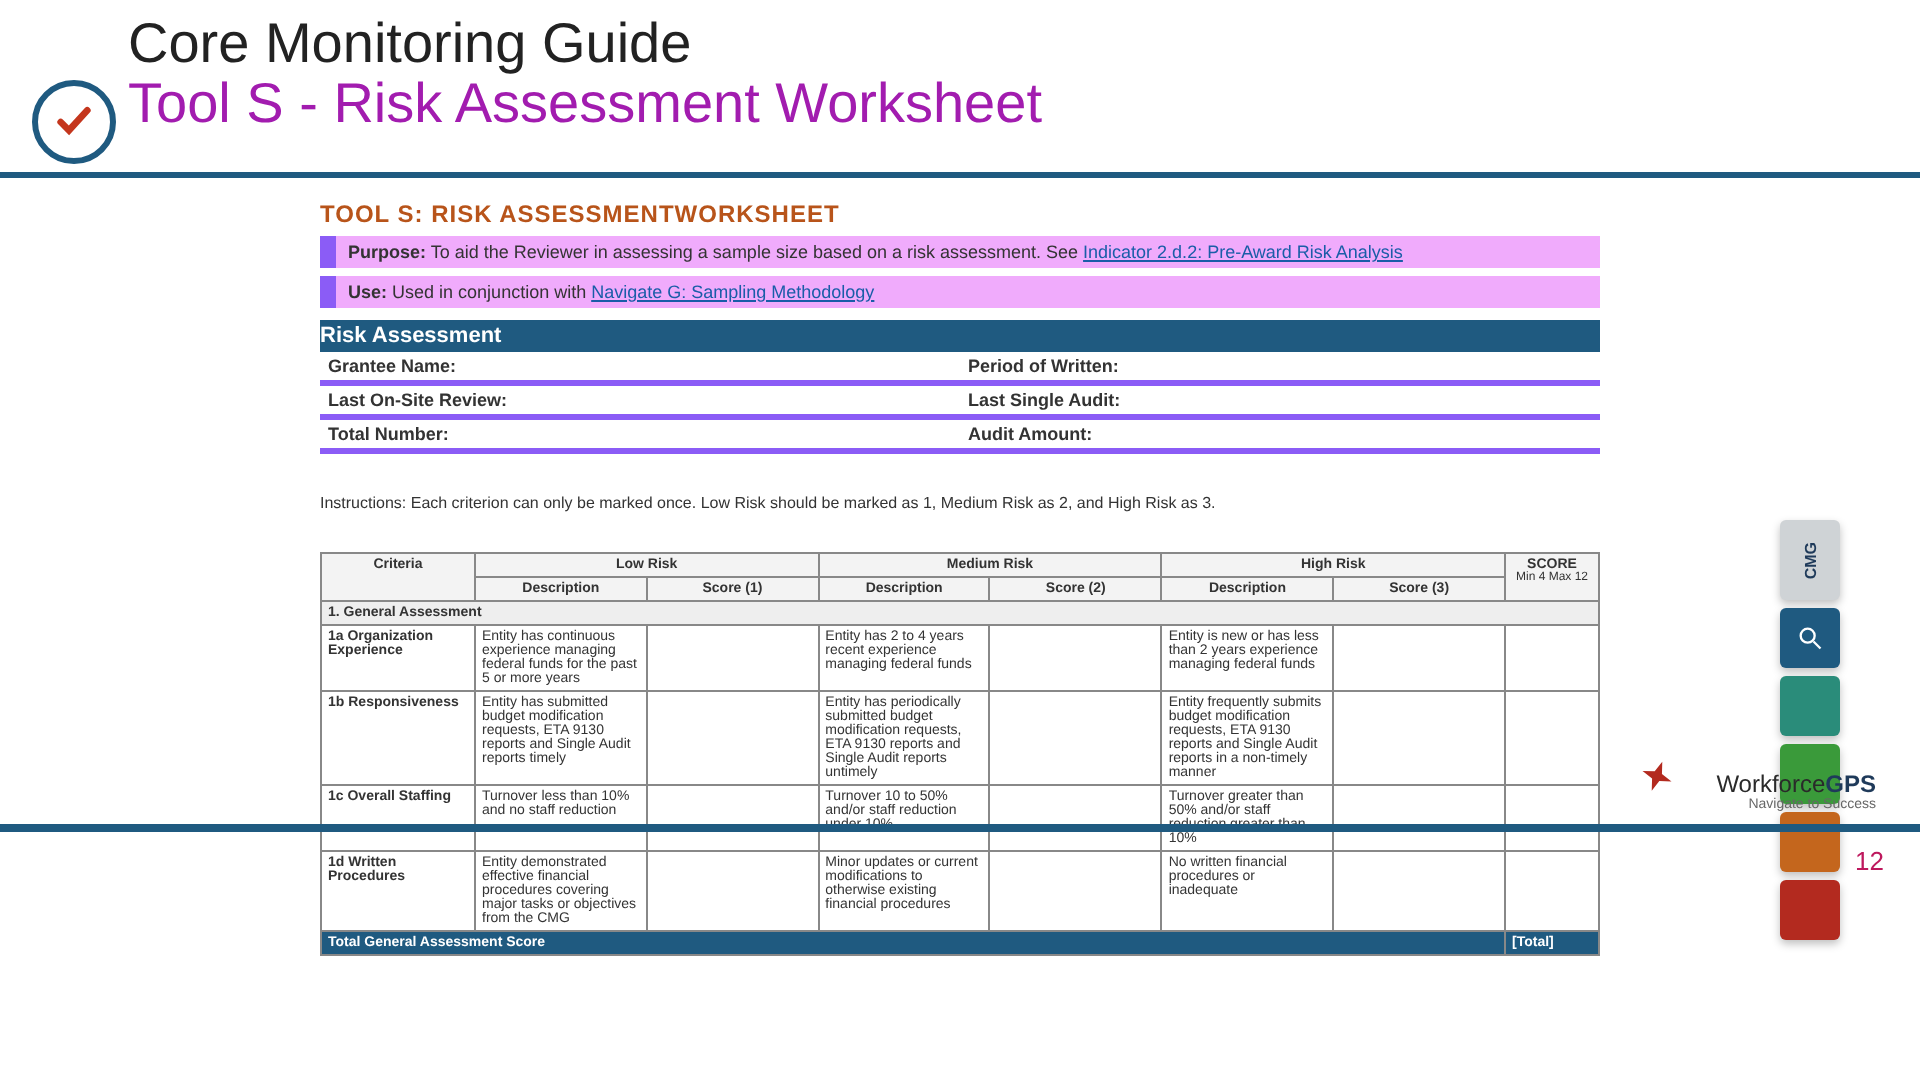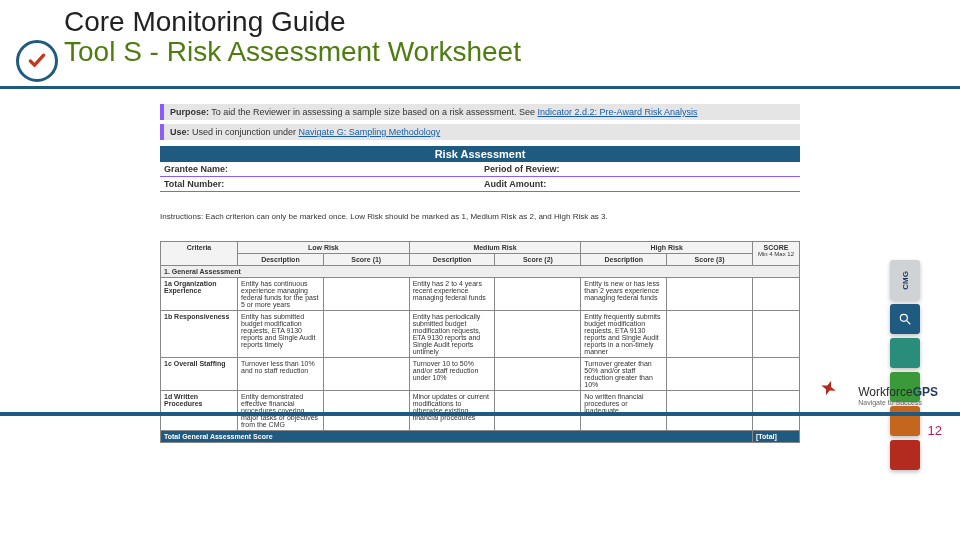--- a/index.html
+++ b/index.html
@@ -1,31 +1,31 @@
 <!DOCTYPE html>
 <html><head>
 <meta charset="utf-8">
 <style>
   html,body{margin:0;padding:0;width:960px;height:540px;font-family:"Segoe UI",Arial,sans-serif;background:#fff;color:#222;overflow:hidden}
   .slide{position:relative;width:960px;height:444px}
   
   .hdr{position:absolute;left:0;top:0;right:0;padding:6px 0 0 20px}
   .hdr .line1{font-size:28px;font-weight:400;color:#222}
-  .hdr .line2{font-size:28px;font-weight:400;color:#4d7c0f;margin-top:-2px}
+  .hdr .line2{font-size:28px;font-weight:400;color:#a21caf;margin-top:-2px}
   .check-badge{position:absolute;left:16px;top:40px;width:36px;height:36px;border-radius:50%;background:#fff;border:3px solid #1f5a80;display:flex;align-items:center;justify-content:center}
   .check-badge svg{width:20px;height:20px}
   .hdr-rule{position:absolute;left:0;top:86px;right:0;height:3px;background:#1f5a80}
   
   .doc{position:absolute;left:160px;top:100px;width:640px;font-size:9px;color:#333}
   .doc h2{color:#b8541a;font-weight:700;font-size:12px;letter-spacing:.5px;margin:0 0 4px}
-  .callout{border-left:4px solid #8b5cf6;background:#e5e5e5;padding:3px 6px;margin:4px 0;font-size:9px}
+  .callout{border-left:8px solid #8b5cf6;background:#f0abfc;padding:3px 6px;margin:4px 0;font-size:9px}
   .callout a{color:#1a5da8;text-decoration:underline}
-  .ra-header{background:#1f5a80;color:#fff;font-weight:700;text-align:center;font-size:11px;padding:2px 0;margin-top:6px}
+  .ra-header{background:#1f5a80;color:#fff;font-weight:700;font-size:11px;padding:2px 0;margin-top:6px}
   .meta{width:100%;border-collapse:collapse;font-size:9px}
-  .meta td{border-bottom:1px solid #8b5cf6;padding:2px 4px;width:25%}
+  .meta td{border-bottom:3px solid #8b5cf6;padding:2px 4px;width:25%}
   .meta td:nth-child(odd){font-weight:700}
   .instr{font-size:8px;margin:20px 0}
   .matrix{width:100%;border-collapse:collapse;font-size:7px;table-layout:fixed}
   .matrix th,.matrix td{border:1px solid #888;padding:2px 3px;vertical-align:top}
   .matrix thead th{background:#f3f3f3;font-weight:700;text-align:center}
   .matrix .crit{width:70px;font-weight:700}
   .matrix .desc{width:95px}
   .matrix .score{width:28px;text-align:center}
   .matrix .scorecell{width:40px;text-align:center}
   .section-row td{background:#eee;font-weight:700}
@@ -35,21 +35,21 @@
   .tab{width:30px;height:30px;margin-bottom:4px;border-radius:3px;display:flex;align-items:center;justify-content:center;box-shadow:0 2px 4px rgba(0,0,0,.25)}
   .tab.cmg{background:#cfd3d6;color:#1f3a5a;flex-direction:column;font-size:8px;font-weight:700;height:40px}
   .tab.cmg span{writing-mode:vertical-rl;transform:rotate(180deg)}
   .tab.blue{background:#1f5a80}
   .tab.teal{background:#2a8c7a}
   .tab.grn{background:#3a9a3a}
   .tab.orn{background:#c4661d}
   .tab.red{background:#b32a1f}
   .tab svg{width:14px;height:14px;fill:#fff}
   
-  .logo{position:absolute;right:22px;bottom:38px;font-size:12px;color:#2a2a2a;}
+  .logo{position:absolute;right:22px;bottom:38px;font-size:12px;color:#2a2a2a;text-align:right}
   .logo .big{font-weight:400}
   .logo .gps{font-weight:700;color:#1f3a5a}
   .logo .sub{font-size:7px;color:#666}
   .logo-icon{position:absolute;right:120px;bottom:46px;width:22px;height:22px}
   
   .footer-rule{position:absolute;left:0;right:0;bottom:28px;height:4px;background:#1f5a80}
   .pageno{position:absolute;right:18px;bottom:6px;font-size:13px;color:#be185d}
 </style>
 </head>
 <body>
@@ -60,38 +60,45 @@
         <path fill="none" stroke="#c4361d" stroke-width="4" stroke-linecap="round" d="M4 12l5 5L20 5"></path>
       </svg>
 </div>
 <div class="hdr">
   <div class="line1" style="margin-left:44px">Core Monitoring Guide</div>
   <div class="line2" style="margin-left:44px">Tool S - Risk Assessment Worksheet</div>
 </div>
 <div class="hdr-rule"></div>
 
 <div class="doc">
+  <h2>TOOL S: RISK ASSESSMENTWORKSHEET</h2>
   <div class="callout">
     <b>Purpose:</b>
     <span>To aid the Reviewer in assessing a sample size based on a risk assessment. See </span>
     <a href="#">Indicator 2.d.2: Pre-Award Risk Analysis</a>
   </div>
   <div class="callout">
     <b>Use:</b>
-    <span>Used in conjunction under </span>
+    <span>Used in conjunction with </span>
     <a href="#">Navigate G: Sampling Methodology</a>
   </div>
 
   <div class="ra-header">Risk Assessment</div>
   <table class="meta">
     <tbody>
           <tr>
       <td>Grantee Name:</td>
             <td></td>
-      <td>Period of Review:</td>
+      <td>Period of Written:</td>
+            <td></td>
+    </tr>
+    <tr>
+      <td>Last On-Site Review:</td>
+            <td></td>
+      <td>Last Single Audit:</td>
             <td></td>
     </tr>
     <tr>
       <td>Total Number:</td>
             <td></td>
       <td>Audit Amount:</td>
             <td></td>
     </tr>
   </tbody>
       </table>

